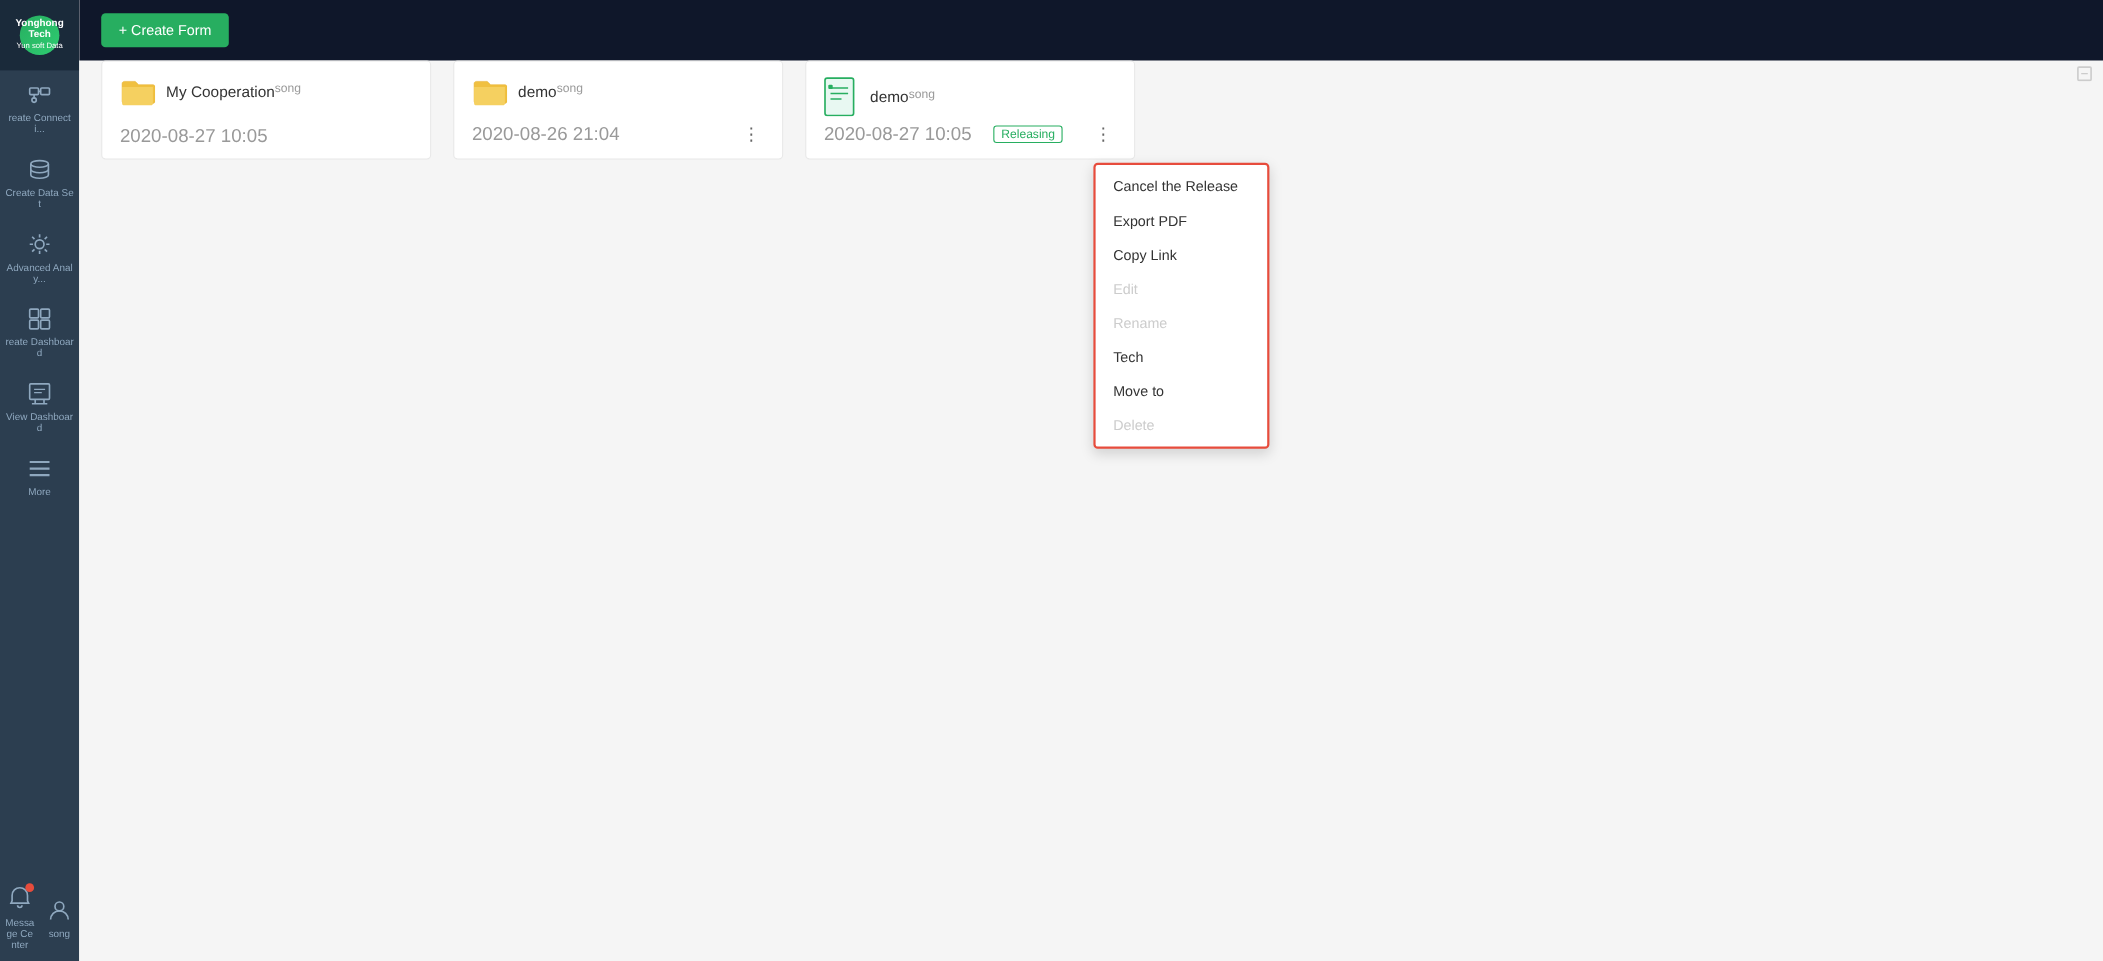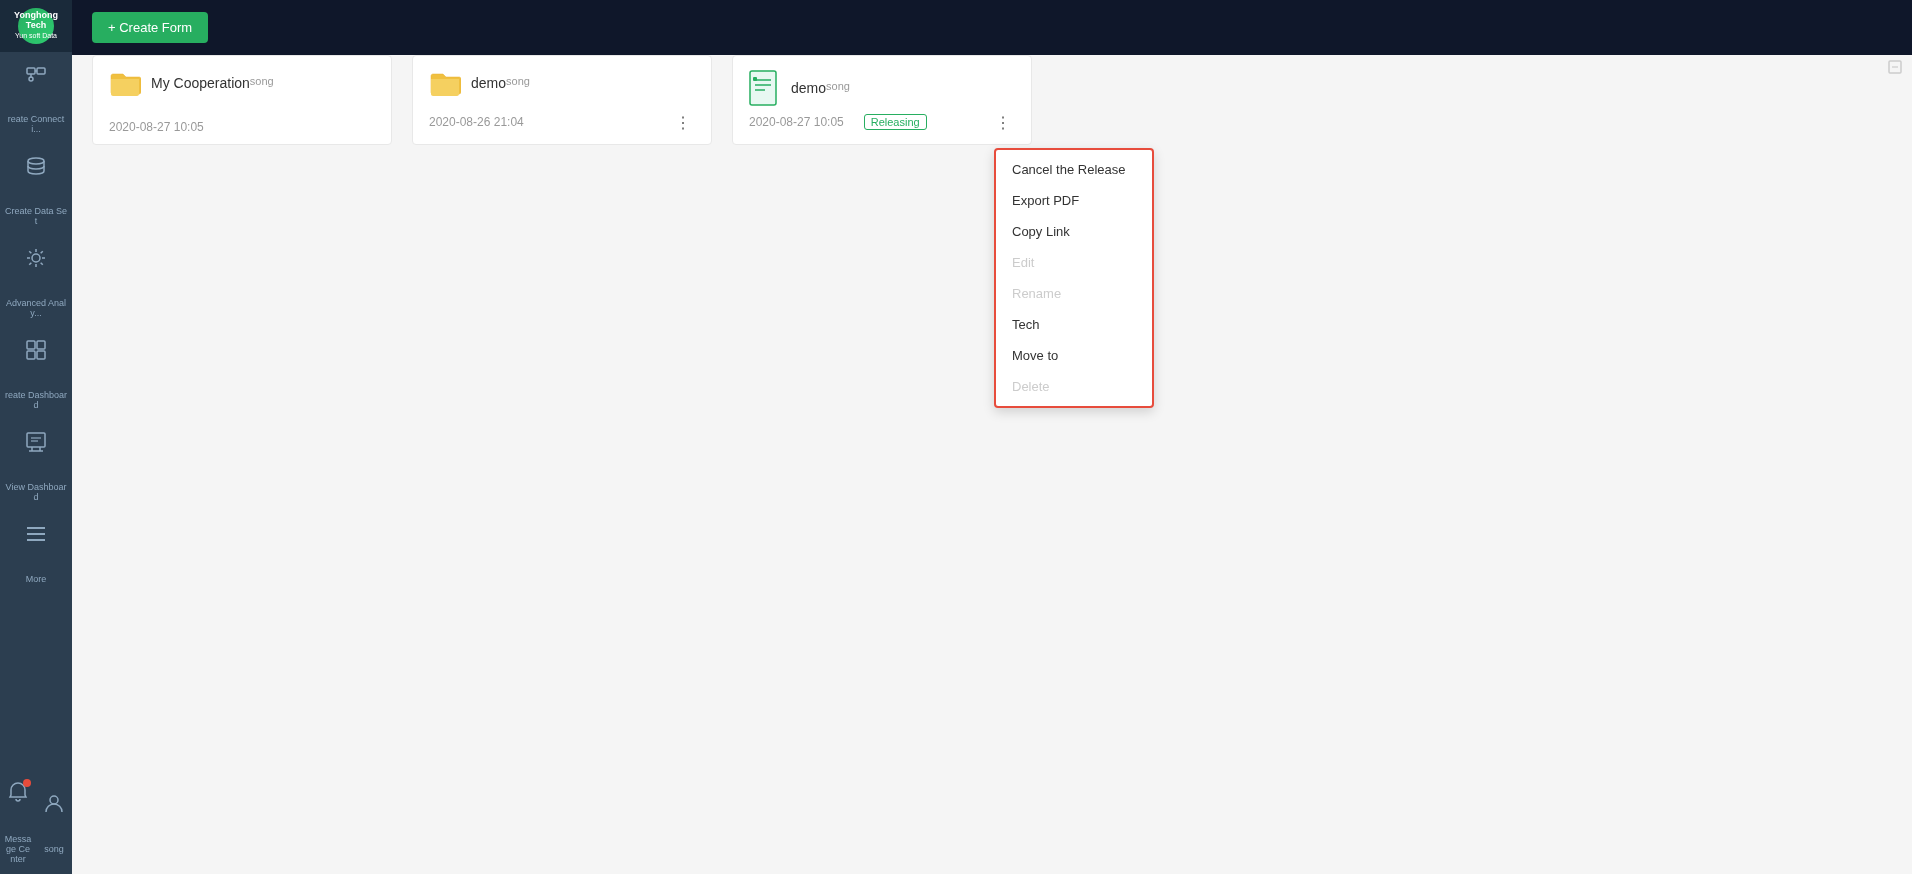--- a/index.html
+++ b/index.html
@@ -11,21 +11,21 @@
       background: #2c3e50;
       display: flex;
       flex-direction: column;
       align-items: center;
       padding-top: 0;
       flex-shrink: 0;
       height: 874px;
     }
     .sidebar-logo {
       width: 72px;
-      height: 52px;
+      height: 64px;
       background: #1a2a3a;
       display: flex;
       align-items: center;
       justify-content: center;
       flex-shrink: 0;
     }
     .logo-circle {
       width: 36px;
       height: 36px;
       border-radius: 50%;
@@ -58,21 +58,20 @@
       align-items: center;
       justify-content: center;
       font-size: 18px;
       color: #8fa8bf;
     }
     .sidebar-label {
       font-size: 9px;
       color: #8fa8bf;
       word-break: break-all;
       max-width: 64px;
-      margin-top: 24px;
     }
     .sidebar-bottom {
       margin-top: auto;
       width: 100%;
       display: flex;
       flex-direction: row;
       align-items: center;
     }
     .notification-badge {
       position: relative;
@@ -175,21 +174,21 @@
     }
     .folder-icon svg { width: 32px; height: 26px; }
     .card-title-area { display: flex; flex-direction: row; }
     .card-title { font-size: 14px; color: #333; font-weight: 500; }
     .card-owner { font-size: 11px; color: #999; }
     .card-footer {
       display: flex;
       align-items: center;
       justify-content: space-between;
     }
-    .card-date { font-size: 12px; color: #999; }
+    .card-date { font-size: 17px; color: #999; }
     .card-menu-btn {
       width: 24px;
       height: 24px;
       display: flex;
       align-items: center;
       justify-content: center;
       cursor: pointer;
       color: #666;
       font-size: 16px;
       border-radius: 3px;

